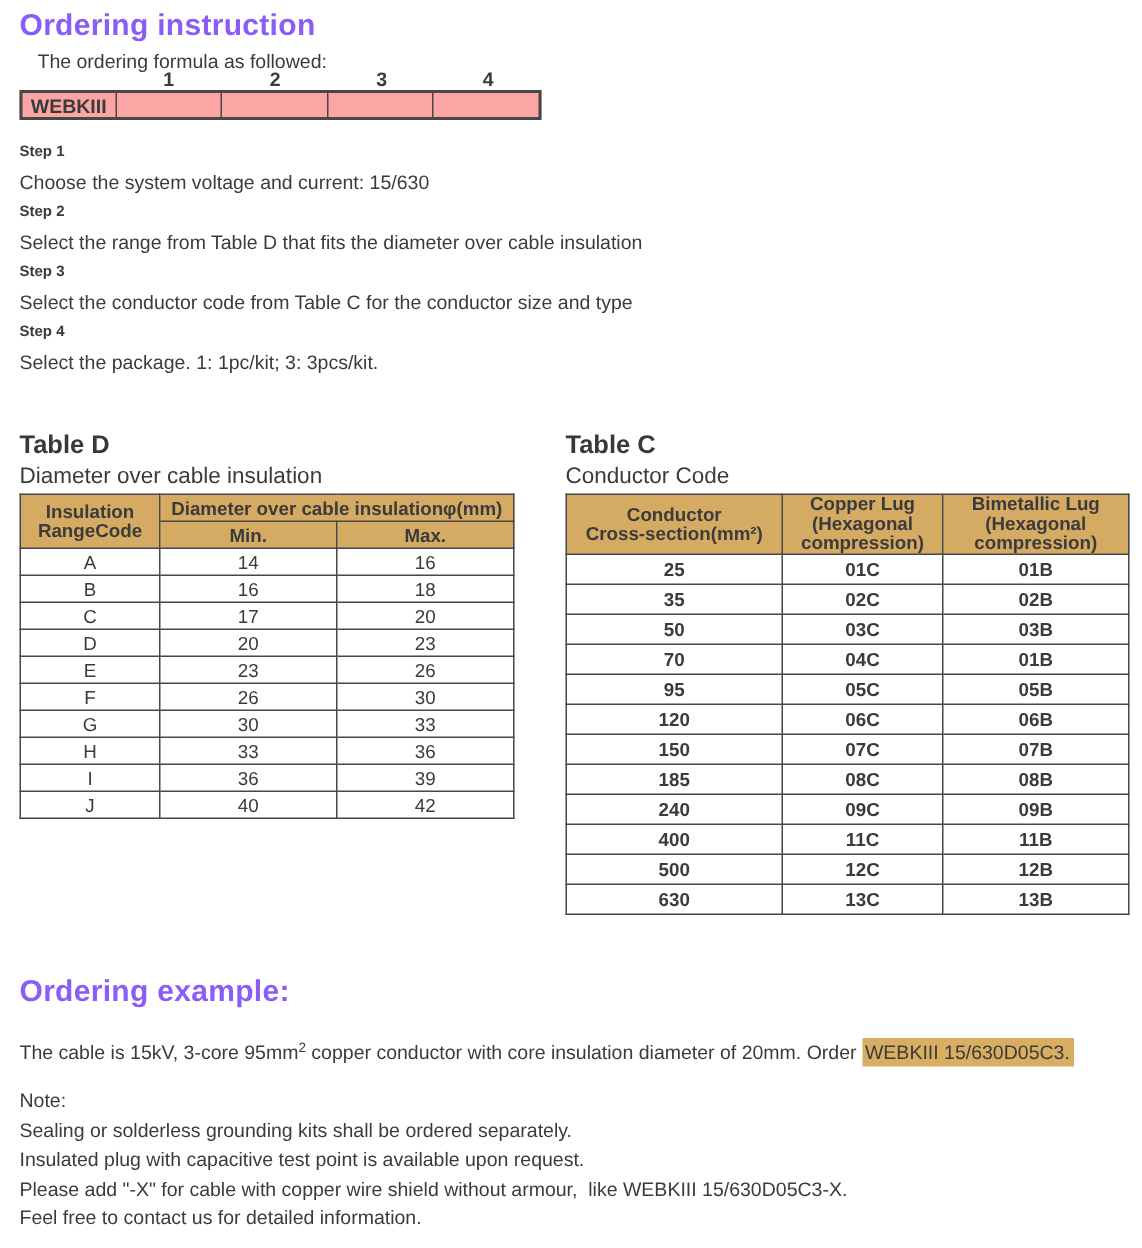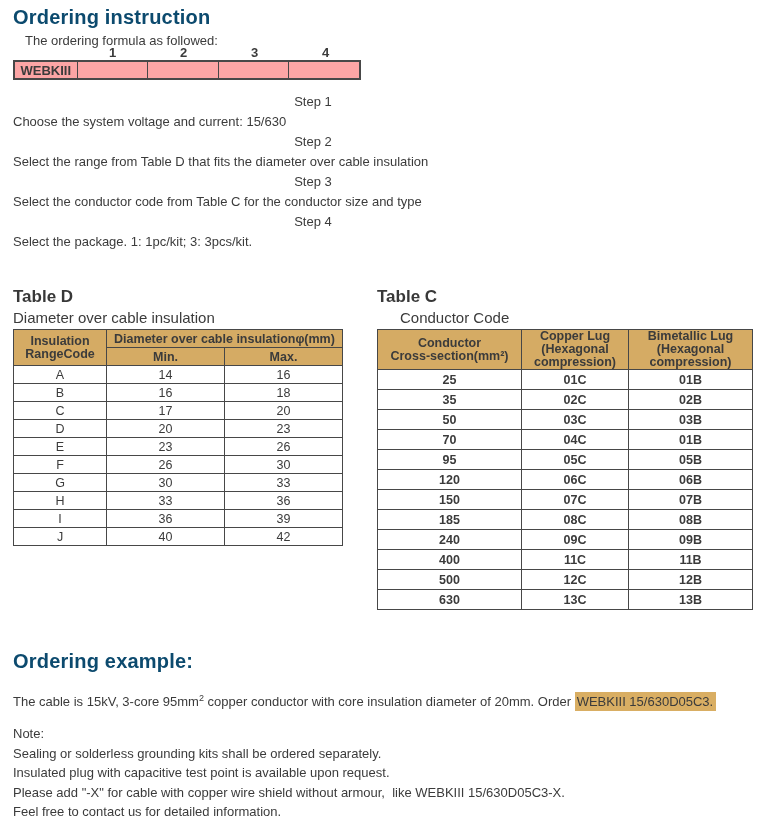--- a/index.html
+++ b/index.html
@@ -8,41 +8,41 @@
     position: relative;
     width: 761px;
     height: 832px;
     background: #ffffff;
     font-family: "Liberation Sans", sans-serif;
     color: #3b3b3b;
     overflow: hidden;
   }
   .abs { position: absolute; }
 
-  .h1 { font-size: 20px; font-weight: bold; color: #0c4a6e; letter-spacing: 0.2px; }
+  .h1 { font-size: 20px; font-weight: bold; color: #8b5cf6; letter-spacing: 0.2px; }
   .h2 { font-size: 17px; font-weight: bold; color: #383838; }
   .body-text { font-size: 13px; color: #3b3b3b; }
   .small-text { font-size: 15px; color: #3b3b3b; }
 
   
   .num-row { display: flex; width: 348px; }
   .num-spacer { width: 64px; }
   .num-cell { width: 71px; text-align: center; font-weight: bold; font-size: 13px; }
 
   
   .formula-table { display: flex; width: 348px; height: 20px; border: 2px solid #474747; background: #fca5a5; }
   .formula-prefix {
     width: 62px; display: flex; align-items: center; justify-content: center;
     font-weight: bold; font-size: 13px;
   }
   .formula-cell { width: 71px; border-left: 1.5px solid #474747; }
 
   
   .steps { line-height: 20px; }
-  .step-label { font-weight: normal; font-size: 13px; text-align: center; }
+  .step-label { font-weight: bold; font-size: 10px; }
   .step-text { font-size: 13px; }
 
   
   table { border-collapse: collapse; table-layout: fixed; }
   table, th, td { border: 1.5px solid #474747; }
   th {
     background: #d5ab64;
     font-weight: bold;
     font-size: 12.5px;
     color: #3b3b3b;
@@ -182,21 +182,21 @@
         </tr>
         <tr>
           <td>J</td>
           <td>40</td>
           <td>42</td>
         </tr>
       </tbody>
   </table>
 
   <div class="abs h2" style="left:377px; top:287px;">Table C</div>
-  <div class="abs small-text" style="left:377px; top:309px;margin-left:23px;">Conductor Code</div>
+  <div class="abs small-text" style="left:377px; top:309px;">Conductor Code</div>
 
   <table class="abs table-c" style="left:377px; top:329px;">
     <colgroup>
         <col style="width:144px;">
         <col style="width:107px;">
         <col style="width:124px;">
       </colgroup>
     <thead>
       <tr>
           <th>

